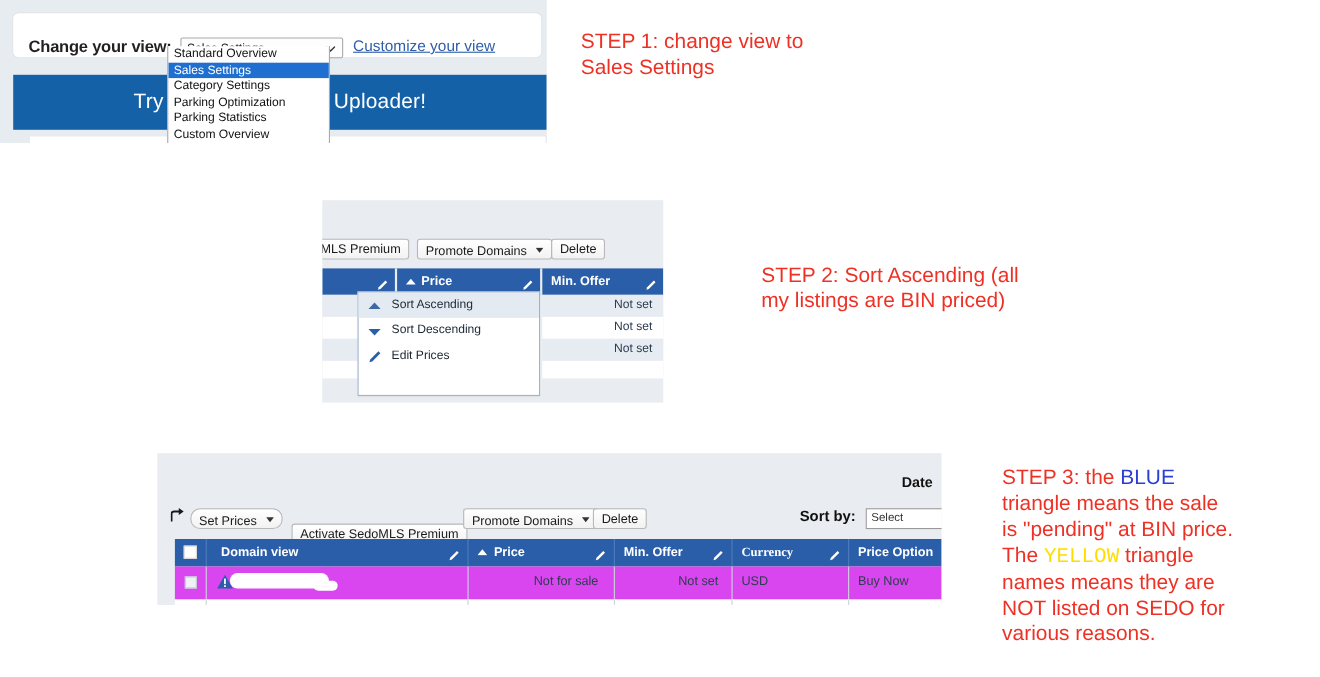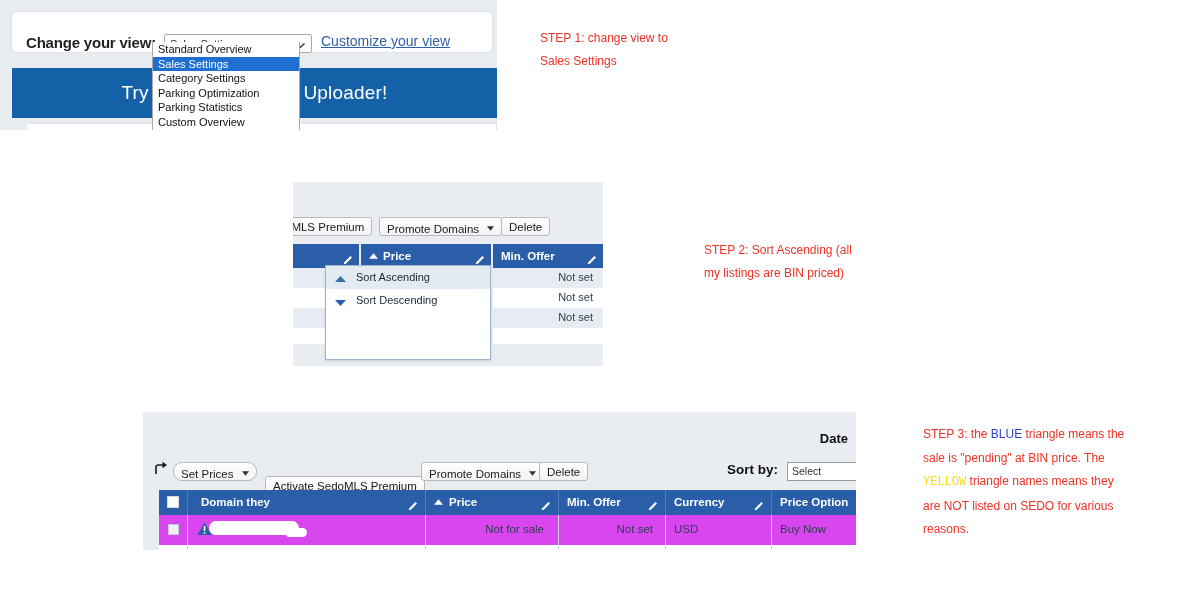--- a/index.html
+++ b/index.html
@@ -62,23 +62,22 @@
     line-height: 50px; text-align: center; color: #ffffff; font-size: 19px;
     letter-spacing: .2px;
   }
   .promo-under {
     position: absolute; left: 26px; top: 123px; width: 471px; height: 7px;
     background: #ffffff; border: 1px solid #e0e4e8; border-bottom: none; box-sizing: border-box;
   }
 
   
   .annot {
-    position: absolute; color: #ee3124; font-size: 12px; line-height: 23px;
+    position: absolute; color: #ee3124; font-size: 19px; line-height: 23px;
     white-space: pre-line;
-    margin-left: 12px;
   }
   #annot-1 { left: 528px; top: 27px; width: 260px; }
   #annot-2 { left: 692px; top: 239px; width: 250px; }
   #annot-3 { left: 911px; top: 423px; width: 210px; line-height: 23.5px; }
   .kw-blue { color: #2b3fd0; }
   .kw-yellow { color: #ffdd00; font-family: Liberation Mono, monospace; }
 
   
   #panel-sort { left: 293px; top: 182px; width: 310px; height: 184px; background: #e9edf1; }
   .btn {
@@ -283,20 +282,28 @@
       <span>Sort Ascending</span>
     </div>
     <div class="ctx-item">
       <span class="ctx-ico">
         <svg width="13" height="13" viewBox="0 0 13 13">
             <path d="M1 4 L12 4 L6.5 10 Z" fill="#2a5ea8"></path>
           </svg>
       </span>
       <span>Sort Descending</span>
     </div>
+    <div class="ctx-item">
+      <span class="ctx-ico">
+        <svg width="13" height="13" viewBox="0 0 13 13">
+            <path d="M10 1.4 L11.8 3.2 L4.4 10.6 L1.8 11.4 L2.6 8.8 Z" fill="#2a5ea8"></path>
+          </svg>
+      </span>
+      <span>Edit Prices</span>
+    </div>
   </div>
 </div>
 
 <div class="annot" id="annot-2">STEP 2: Sort Ascending (all
 my listings are BIN priced)</div>
 
 <div class="snippet" id="panel-list">
 
   <div class="list-date">Date</div>
 
@@ -334,21 +341,21 @@
   <div class="sortby-select">
     <span>Select</span>
   </div>
 
   <div class="list-table">
     <div class="list-thead">
       <div class="hdr-check"></div>
       <div class="vsep" style="left:28px;background:#4f7cbd;"></div>
 
       <div class="list-th" style="left:28px; width:238px; padding-left:14px;">
-        <span>Domain they</span>
+        <span>Domain view</span>
         <span class="pencil">
           <svg width="11" height="11" viewBox="0 0 12 12">
               <path d="M9.2 1.1 L10.9 2.8 L4.2 9.5 L1.8 10.2 L2.5 7.8 Z" fill="#ffffff"></path>
             </svg>
         </span>
       </div>
       <div class="vsep" style="left:266px;background:#4f7cbd;"></div>
 
       <div class="list-th" style="left:266px; width:133px; padding-left:24px;">
         <svg style="position:absolute;left:9px;top:9px;" width="9" height="6" viewBox="0 0 10 6">
@@ -366,21 +373,21 @@
       <div class="list-th" style="left:399px; width:107px; padding-left:9px;">
         <span>Min. Offer</span>
         <span class="pencil">
           <svg width="11" height="11" viewBox="0 0 12 12">
               <path d="M9.2 1.1 L10.9 2.8 L4.2 9.5 L1.8 10.2 L2.5 7.8 Z" fill="#ffffff"></path>
             </svg>
         </span>
       </div>
       <div class="vsep" style="left:506px;background:#4f7cbd;"></div>
 
-      <div class="list-th" style="left:506px; width:106px; padding-left:9px;">
+      <div class="list-th" style="left:506px; width:106px; padding-left:9px;font-family:Liberation Serif, serif;">
         <span>Currency</span>
         <span class="pencil">
           <svg width="11" height="11" viewBox="0 0 12 12">
               <path d="M9.2 1.1 L10.9 2.8 L4.2 9.5 L1.8 10.2 L2.5 7.8 Z" fill="#ffffff"></path>
             </svg>
         </span>
       </div>
       <div class="vsep" style="left:612px;background:#4f7cbd;"></div>
 
       <div class="list-th" style="left:612px; width:104px; padding-left:9px;">

